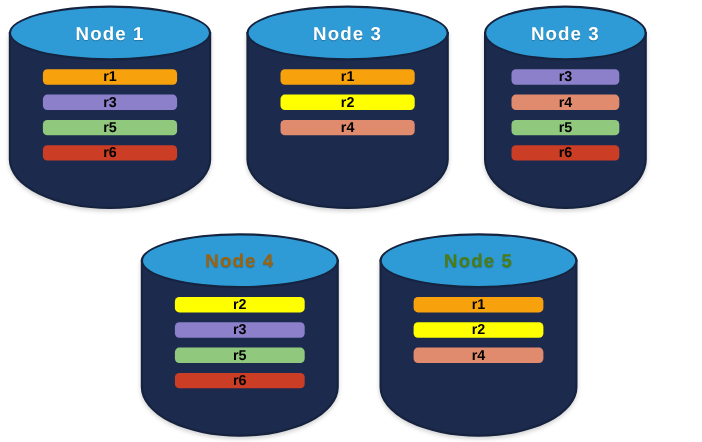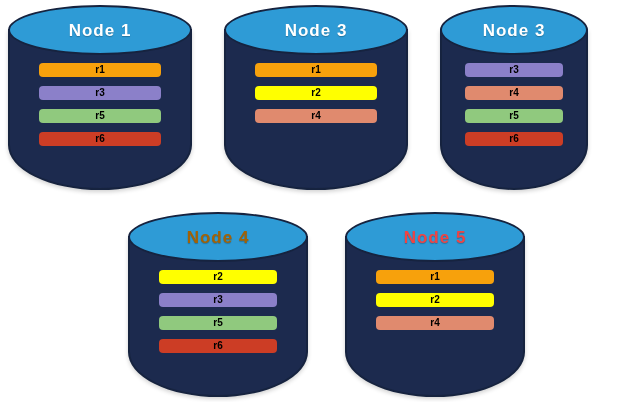--- a/index.html
+++ b/index.html
@@ -68,21 +68,21 @@
     left: 17%;
     right: 17%;
     top: 58px;
     z-index: 2;
   }
   .bar {
     height: 14px;
     margin-bottom: 9px;
     border-radius: 4px;
     text-align: center;
-    font-size: 10px;
+    font-size: 13px;
     font-weight: bold;
     color: #000000;
     line-height: 14px;
     box-sizing: border-box;
   }
   .bar:last-child { margin-bottom: 0; }
 </style>
 </head>
 <body>
 
@@ -126,20 +126,20 @@
       <div class="bars">
         <div class="bar" style="background: rgb(255, 255, 0); color: rgb(0, 0, 0);">r2</div>
         <div class="bar" style="background: rgb(139, 128, 201); color: rgb(0, 0, 0);">r3</div>
         <div class="bar" style="background: rgb(144, 201, 126); color: rgb(0, 0, 0);">r5</div>
         <div class="bar" style="background: rgb(204, 61, 37); color: rgb(0, 0, 0);">r6</div>
       </div>
     </div>
     <div class="node" style="left: 345px; top: 212px; width: 180px; height: 185px;">
       <div class="cyl-body" style="background: rgb(28, 42, 78); border-color: rgb(22, 35, 63);"></div>
       <div class="cyl-top" style="background: rgb(46, 155, 214); border-color: rgb(22, 35, 63);"></div>
-      <div class="node-title" style="color: #ef4444;">Node  5</div>
+      <div class="node-title" style="color: #4d7c0f;">Node  5</div>
       <div class="bars">
         <div class="bar" style="background: rgb(247, 161, 12); color: rgb(0, 0, 0);">r1</div>
         <div class="bar" style="background: rgb(255, 255, 0); color: rgb(0, 0, 0);">r2</div>
         <div class="bar" style="background: rgb(224, 138, 110); color: rgb(0, 0, 0);">r4</div>
       </div>
     </div>
   </div>
 
 </body></html>

